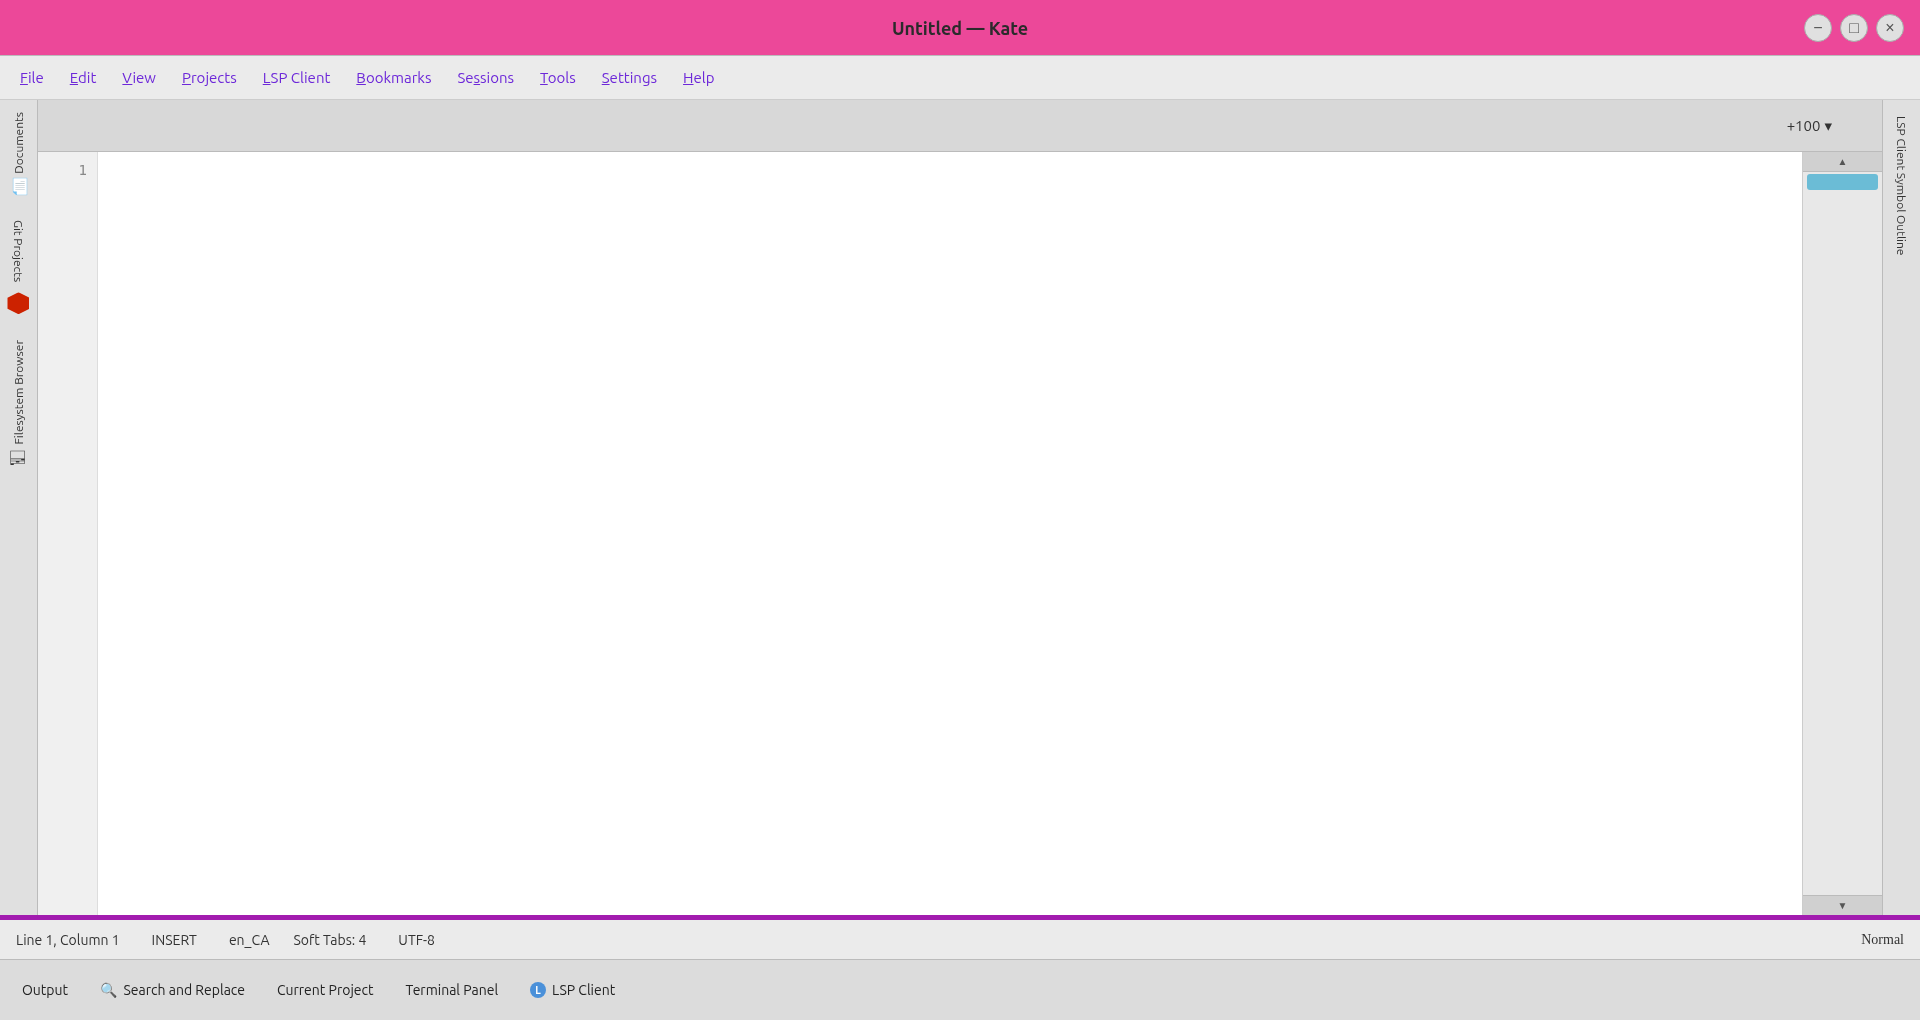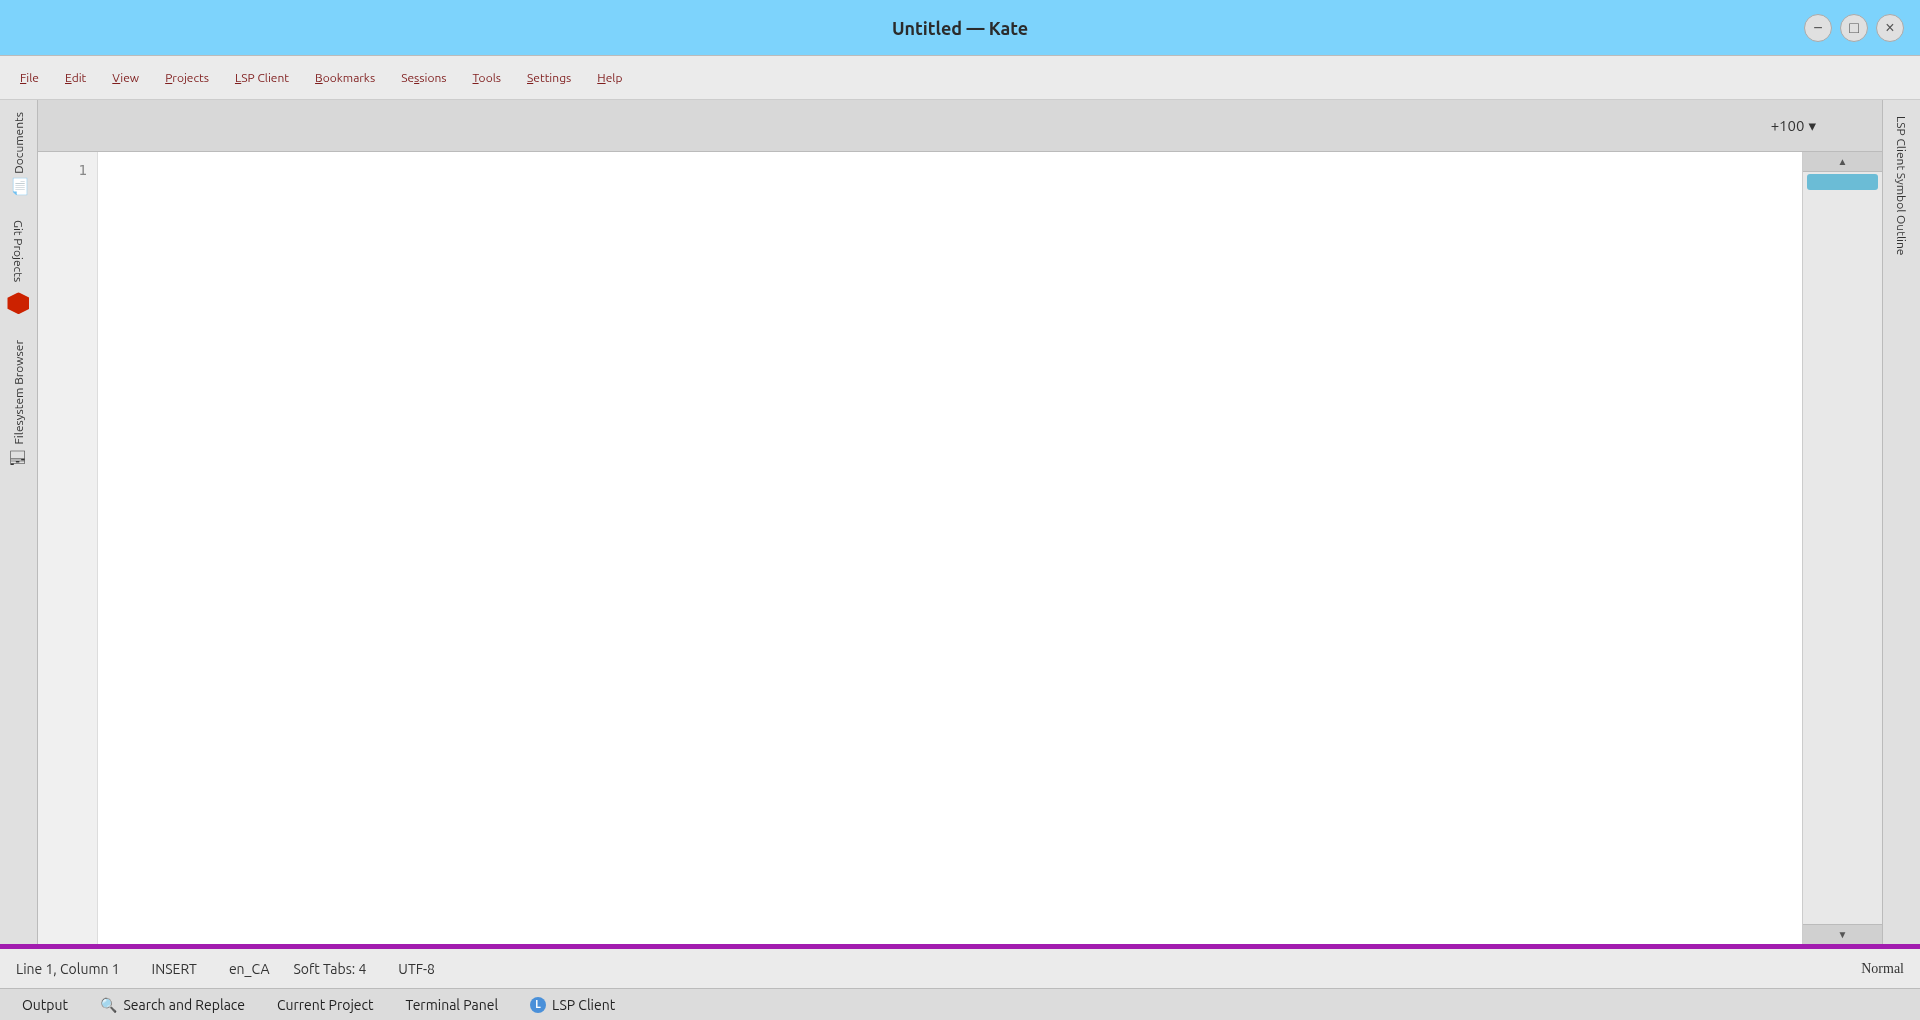--- a/index.html
+++ b/index.html
@@ -9,21 +9,21 @@
       background: #e8e8e8;
       width: 1920px;
       height: 1020px;
       overflow: hidden;
       display: flex;
       flex-direction: column;
     }
 
     
     #title-bar {
-      background: #7dd3fc;
+      background: #ec4899;
       height: 56px;
       display: flex;
       align-items: center;
       justify-content: center;
       position: relative;
       border-bottom: 1px solid #bbb;
       flex-shrink: 0;
     }
     #title-bar-title {
       font-size: 18px;
@@ -58,22 +58,22 @@
       height: 44px;
       display: flex;
       align-items: center;
       padding: 0 8px;
       border-bottom: 1px solid #ccc;
       flex-shrink: 0;
       gap: 2px;
     }
     .menu-item {
       padding: 4px 12px;
-      font-size: 12px;
-      color: #7f1d1d;
+      font-size: 15px;
+      color: #6d28d9;
       cursor: pointer;
       border-radius: 4px;
       text-decoration: underline;
       text-decoration-color: transparent;
     }
 
     
     #main-area {
       display: flex;
       flex: 1;
@@ -165,21 +165,21 @@
       display: flex;
       align-items: center;
       justify-content: center;
       color: white;
       font-size: 13px;
       cursor: pointer;
       margin-left: auto;
     }
     #tab-zoom {
       position: absolute;
-      right: 66px;
+      right: 50px;
       font-size: 15px;
       color: #333;
       display: flex;
       align-items: flex-start;
       gap: 4px;
       cursor: pointer;
     }
 
     
     #editor-content {
@@ -316,21 +316,21 @@
     }
     #status-encoding {
       margin-right: 24px;
     }
     #status-highlight {
       margin-left: auto;
     }
 
     
     #bottom-panel {
-      height: 32px;
+      height: 61px;
       background: #dcdcdc;
       border-top: 1px solid #bbb;
       display: flex;
       align-items: center;
       padding: 0 8px;
       gap: 4px;
       flex-shrink: 0;
     }
     .bottom-tab {
       padding: 4px 14px;

